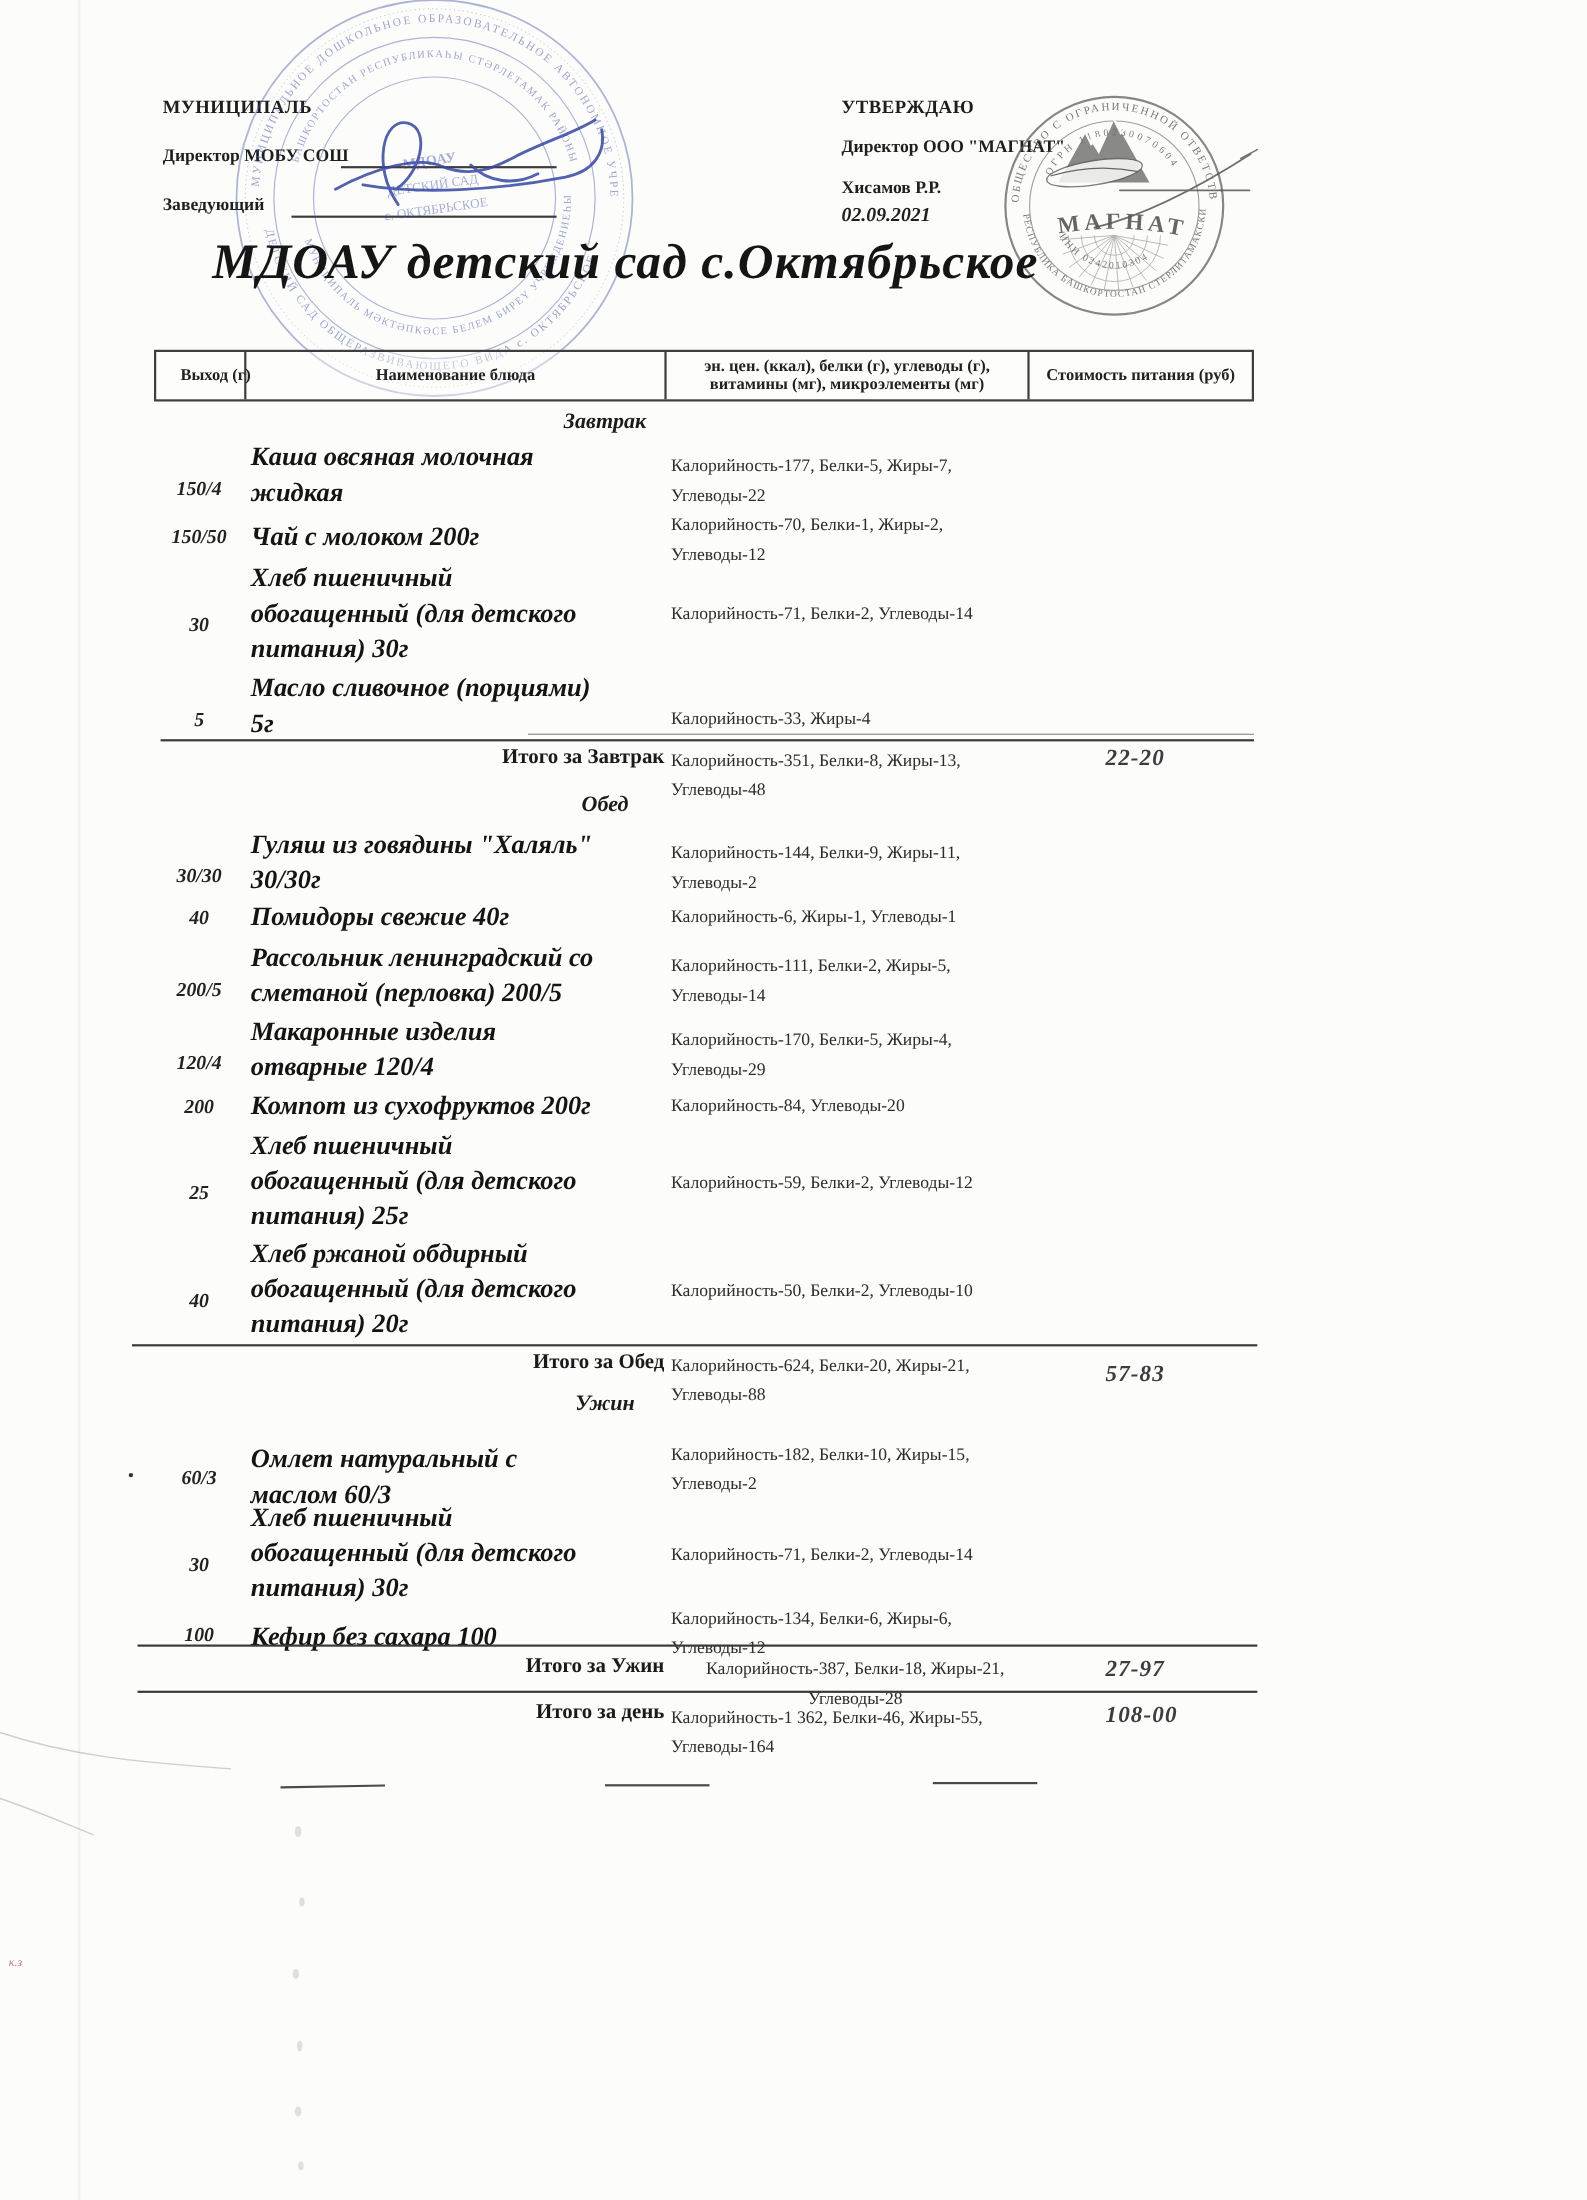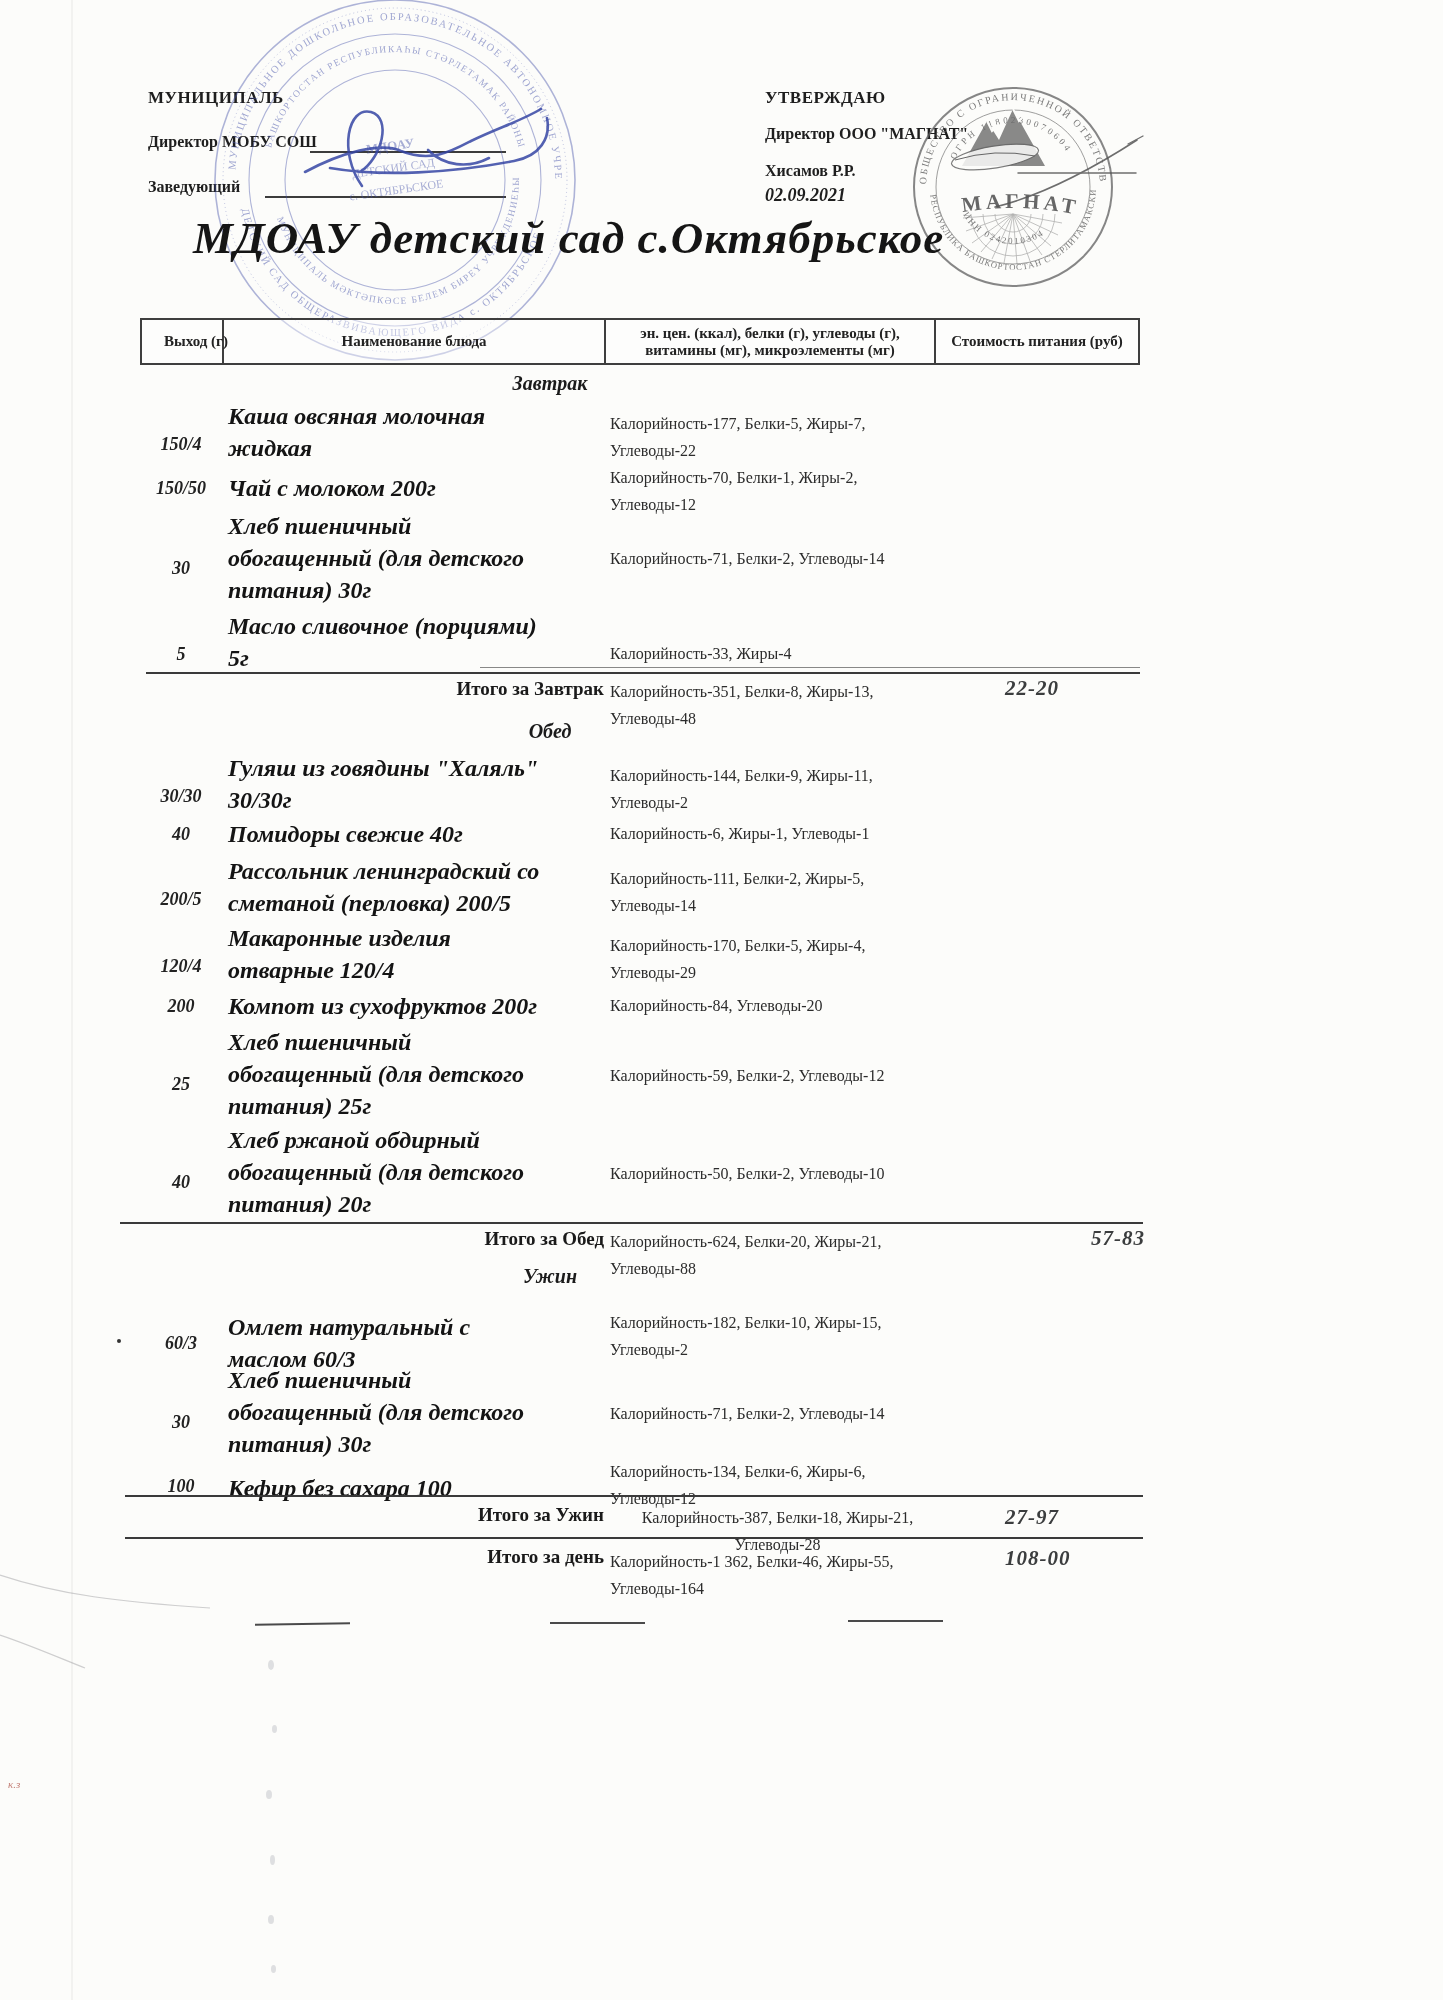--- a/index.html
+++ b/index.html
@@ -232,21 +232,21 @@
 обогащенный (для детского
 питания) 20г</div>
       <div class="cell-nutr" style="top:36px;">Калорийность-50, Белки-2, Углеводы-10</div>
     </div>
 
     <div class="hrule" style="top:904px;left:-20px;width:1023px;"></div>
     <div class="row" style="top:908px;">
       <div class="total-label" style="top:2px;">Итого за Обед</div>
       <div class="cell-nutr" style="top:2px;">Калорийность-624, Белки-20, Жиры-21,
 Углеводы-88</div>
-      <div class="cell-cost" style="top:0;text-align:right;">57-83</div>
+      <div class="cell-cost" style="top:10px;">57-83</div>
     </div>
 
     <div class="section-label" style="top:947px;">Ужин</div>
 
     <div class="row" style="top:981px;">
       <div class="cell-out" style="top:34px;">60/3</div>
       <div class="cell-dish" style="top:12px;">Омлет натуральный  с
 маслом 60/3</div>
       <div class="cell-nutr" style="top:10px;">Калорийность-182, Белки-10, Жиры-15,
 Углеводы-2</div>

